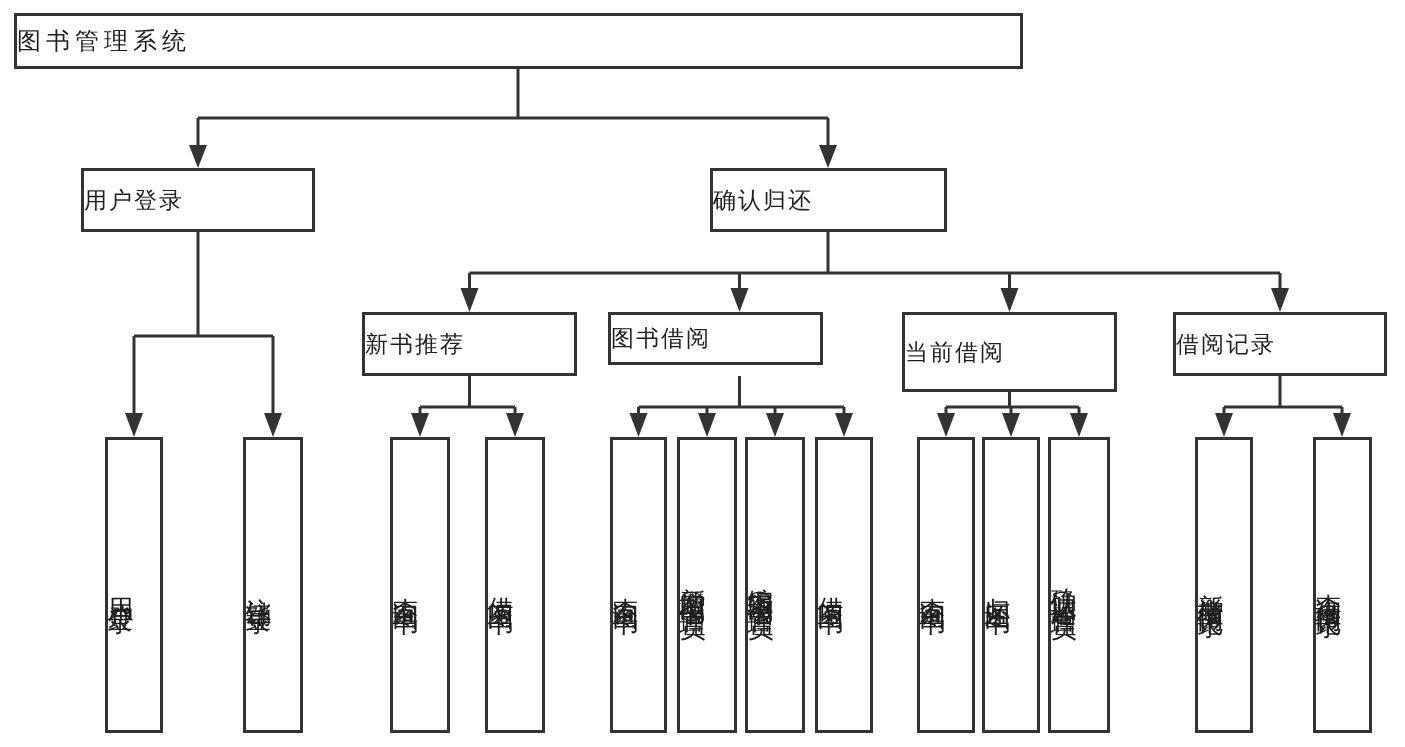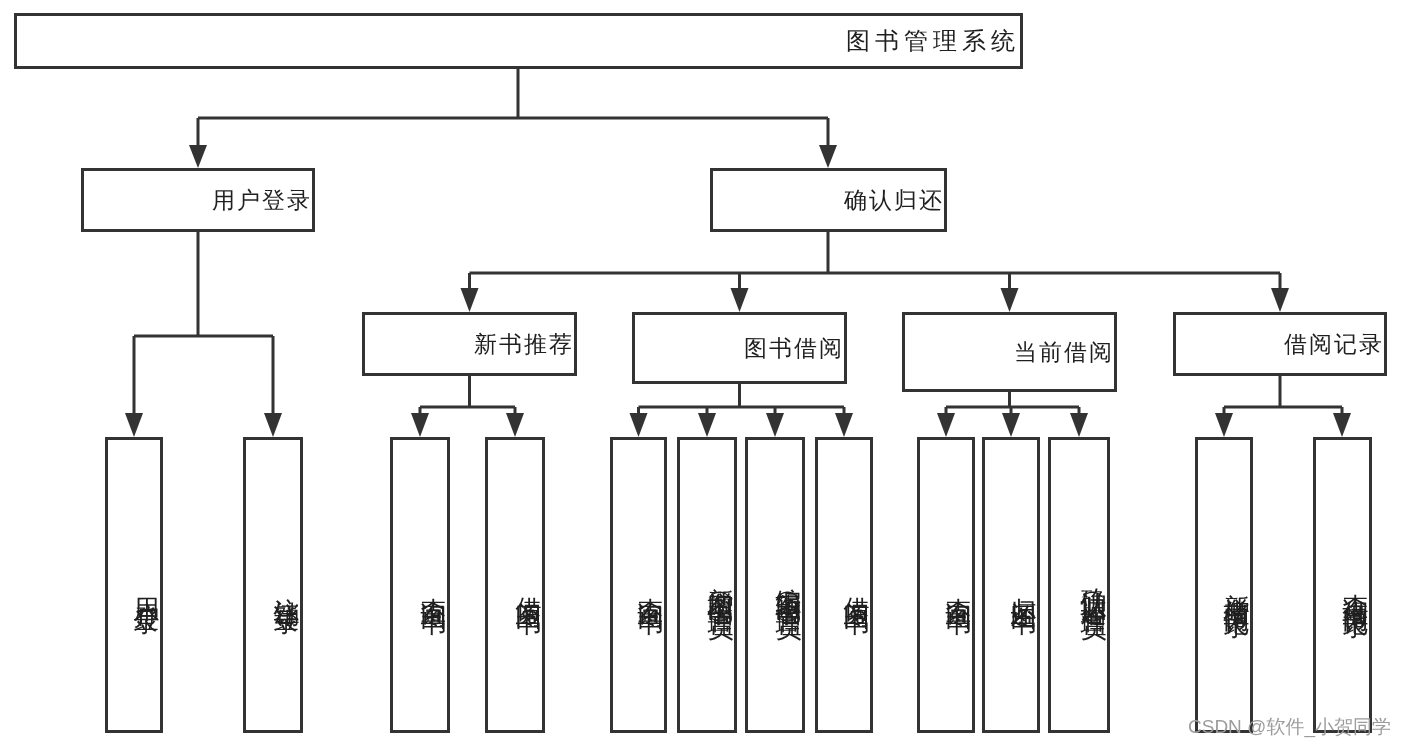--- a/index.html
+++ b/index.html
@@ -12,21 +12,21 @@
     font-family:"Liberation Sans","DejaVu Sans",sans-serif;
     color:var(--text);overflow:hidden;
   }
   .canvas{position:relative;width:1405px;height:747px;background:var(--background);}
   .connectors{position:absolute;left:0;top:0;width:1405px;height:747px;z-index:1;pointer-events:none;}
   .connectors path{stroke:var(--line);stroke-width:3;fill:none;}
   .connectors polygon{fill:var(--line);stroke:none;}
   .box{
     position:absolute;box-sizing:border-box;z-index:2;
     background:var(--box-fill);border:3px solid var(--border);
-    display:flex;align-items:center;justify-content:flex-end;
+    display:flex;align-items:center;justify-content:flex-start;
   }
   .hlabel{font-size:23px;letter-spacing:2px;white-space:nowrap;}
   .title .hlabel{font-size:24px;letter-spacing:5px;}
   .leaf .vlabel{
     writing-mode:vertical-rl;text-orientation:mixed;
     font-size:26px;letter-spacing:4px;line-height:1;white-space:nowrap;
   }
   .watermark{
     position:absolute;left:1188px;top:714px;z-index:3;
     font-size:19px;color:var(--watermark-gray);white-space:nowrap;
@@ -94,21 +94,21 @@
   <div class="box" style="left:81px;top:168px;width:234px;height:64px">
     <span class="hlabel">用户登录</span>
   </div>
   <div class="box" style="left:710px;top:168px;width:237px;height:64px">
     <span class="hlabel">确认归还</span>
   </div>
 
   <div class="box" style="left:362px;top:312px;width:215px;height:64px">
     <span class="hlabel">新书推荐</span>
   </div>
-  <div class="box" style="left:632px;top:312px;width:215px;height:72px">
+  <div class="box" style="left:608px;top:312px;width:215px;height:53px">
     <span class="hlabel">图书借阅</span>
   </div>
   <div class="box" style="left:902px;top:312px;width:215px;height:80px">
     <span class="hlabel">当前借阅</span>
   </div>
   <div class="box" style="left:1173px;top:312px;width:214px;height:64px">
     <span class="hlabel">借阅记录</span>
   </div>
 
   <div class="box leaf" style="left:105px;top:437px;width:58px;height:296px">
@@ -144,15 +144,14 @@
   <div class="box leaf" style="left:1048px;top:437px;width:62px;height:296px">
     <span class="vlabel">确认归还（管理员）</span>
   </div>
   <div class="box leaf" style="left:1195px;top:437px;width:58px;height:296px">
     <span class="vlabel">新增借阅记录</span>
   </div>
   <div class="box leaf" style="left:1313px;top:437px;width:59px;height:296px">
     <span class="vlabel">查询借阅记录</span>
   </div>
 
-  <div class="watermark">CSDN @软件_小贺同学</div>
 
 </div>
 
 </body></html>

